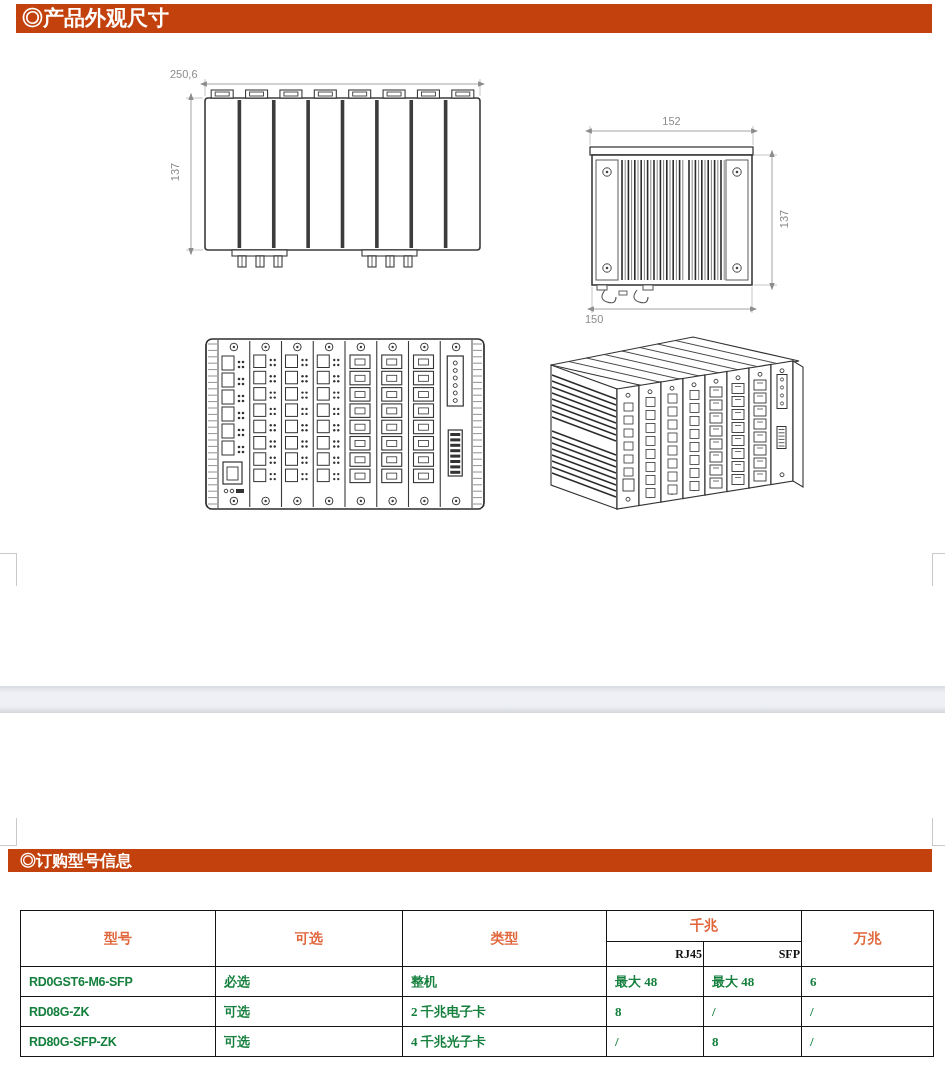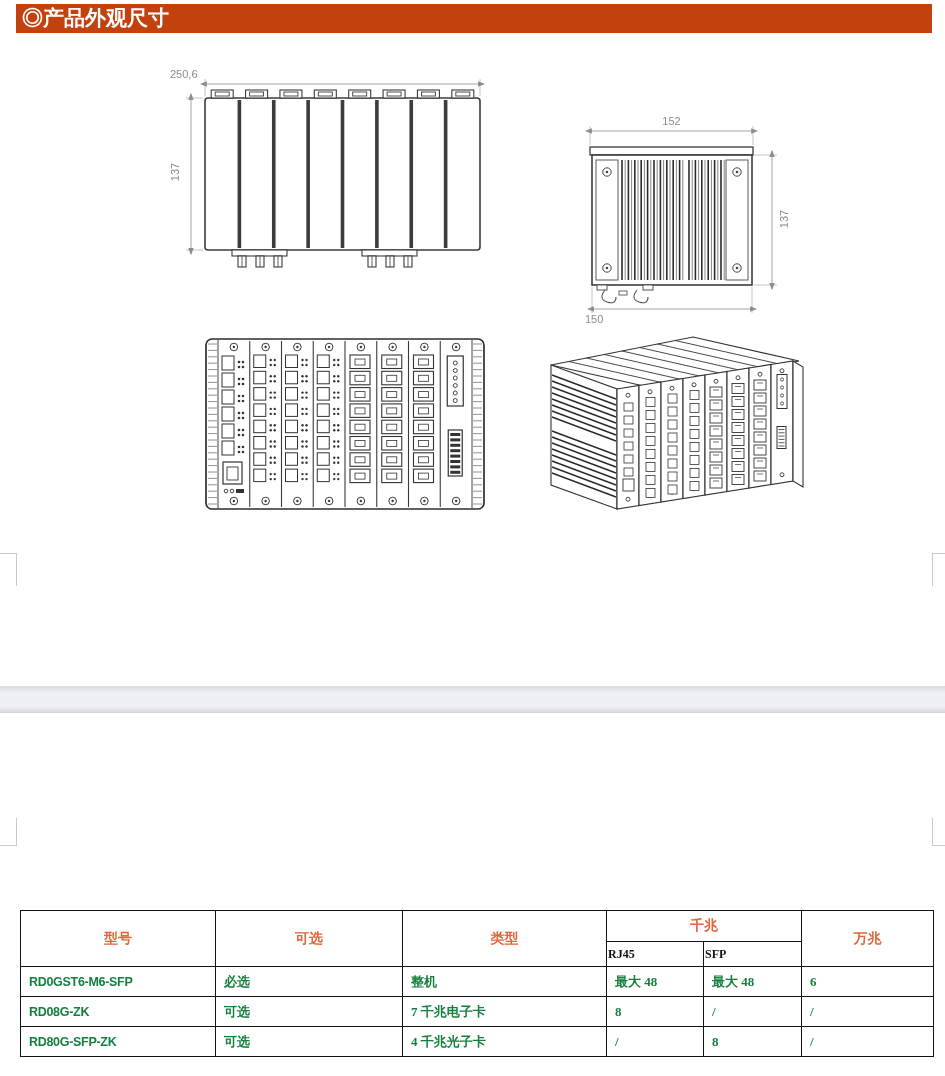--- a/index.html
+++ b/index.html
@@ -29,21 +29,21 @@
 
   
   #pagegap{position:absolute;left:0;top:686px;width:945px;height:27px;
            background:linear-gradient(#d8dbe0,#eef0f5 25%,#eef0f5 75%,#d3d6db);}
 
   
   #ordtbl{position:absolute;left:20px;top:910px;width:913px;border-collapse:collapse;table-layout:fixed;}
   #ordtbl th,#ordtbl td{border:1.5px solid #141414;box-sizing:border-box;}
   #ordtbl th.main{color:#e0663c;font-size:14px;font-weight:bold;text-align:center;
                   font-family:"Liberation Serif",serif;}
-  #ordtbl th.sub{color:#111;font-size:12px;font-weight:bold;text-align:left;height:25px;
+  #ordtbl th.sub{color:#111;font-size:12px;font-weight:bold;text-align:right;height:25px;
                  font-family:"Liberation Serif",serif;}
   #ordtbl td{font-weight:bold;font-size:13px;color:#15803d;padding:2px 8px;height:30px;
              font-family:"Liberation Serif",serif;text-align:left;}
   #ordtbl td.model{font-family:"Liberation Sans",sans-serif;font-size:12.5px;letter-spacing:-0.3px;}
   #ordtbl tr.hrow1{height:31px;padding-left:36px;}
 </style>
 </head>
 <body>
 
 <div id="canvas">
@@ -683,20 +683,23 @@
         </g>
     </svg>
   </div>
 
   <div class="mark" id="mk-a-l"></div>
   <div class="mark" id="mk-a-r"></div>
   <div id="pagegap"></div>
   <div class="mark" id="mk-b-l"></div>
   <div class="mark" id="mk-b-r"></div>
 
+  <div id="bar2" class="greenbar">
+    <span>◎订购型号信息</span>
+  </div>
 
   <table id="ordtbl">
     <colgroup>
       <col style="width:195px">
         <col style="width:187px">
         <col style="width:204px">
       <col style="width:97px">
         <col style="width:98px">
         <col style="width:132px">
     </colgroup>
@@ -716,21 +719,21 @@
       <td class="model">RD0GST6-M6-SFP</td>
       <td>必选</td>
       <td>整机</td>
       <td>最大 48</td>
       <td>最大 48</td>
       <td>6</td>
     </tr>
     <tr>
       <td class="model">RD08G-ZK</td>
       <td>可选</td>
-      <td>7 千兆电子卡</td>
+      <td>2 千兆电子卡</td>
       <td>8</td>
       <td>/</td>
       <td>/</td>
     </tr>
     <tr>
       <td class="model">RD80G-SFP-ZK</td>
       <td>可选</td>
       <td>4 千兆光子卡</td>
       <td>/</td>
       <td>8</td>

